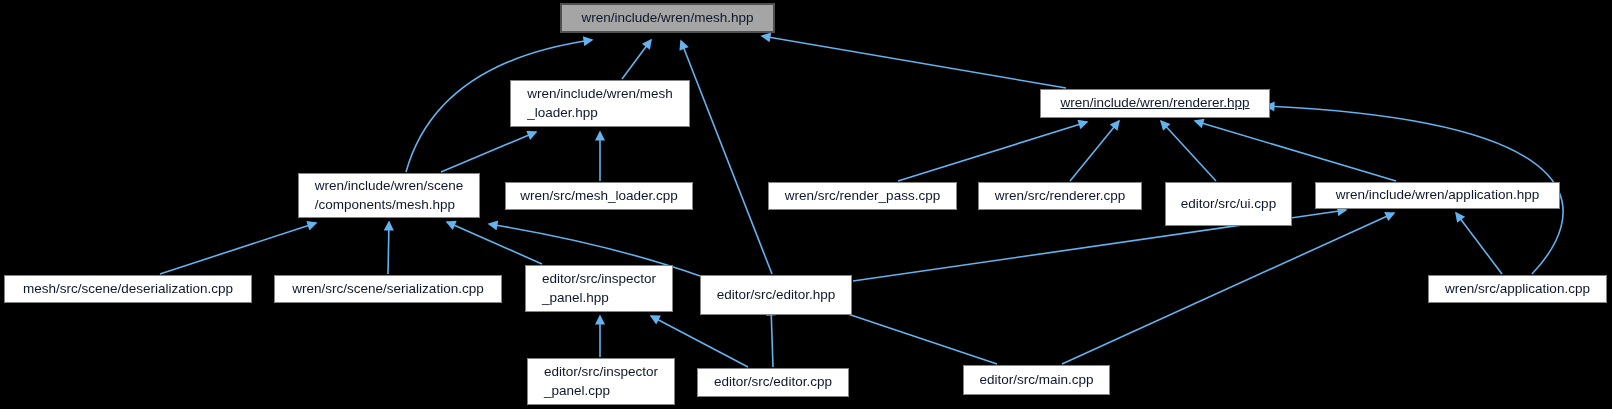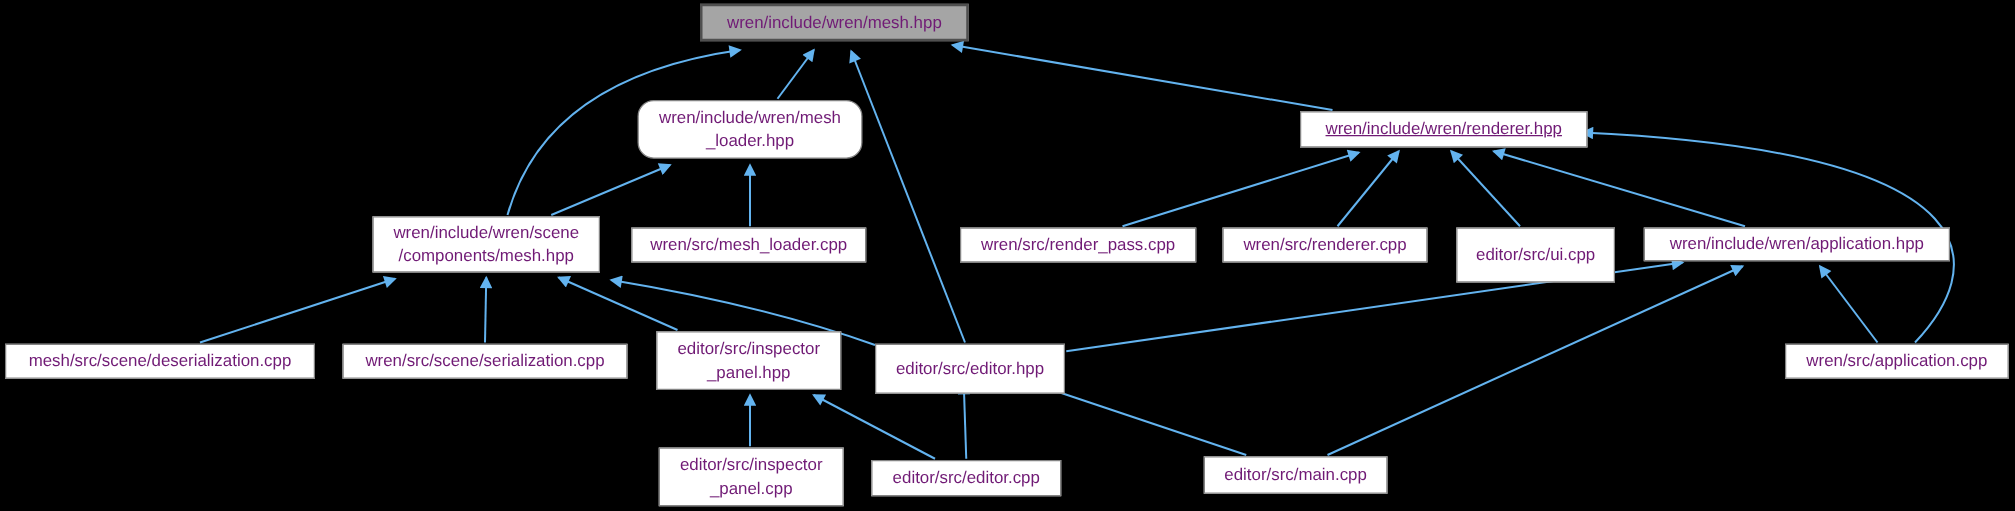--- a/index.html
+++ b/index.html
@@ -9,25 +9,25 @@
     background:#000000;
     font-family:"Liberation Sans","DejaVu Sans",sans-serif;
     overflow:hidden;
   }
   #edges{position:absolute;left:0;top:0;pointer-events:none;}
   .node{
     position:absolute;
     box-sizing:border-box;
     background:#ffffff;
     border:1.5px solid #848484;
-    color:#701a75;
+    color:#0f172a;
     font-size:13.5px;
     line-height:1.35;
     display:flex;align-items:center;justify-content:center;
-    text-align:center;
+    text-align:left;
     white-space:pre-line;
     cursor:pointer;
   }
   .node.root{
     background:#a5a5a5;
     border:2px solid #4f4f4f;
     cursor:default;
   }
 </style>
 </head>
@@ -62,21 +62,21 @@
       <line x1="1502" y1="274" x2="1456" y2="213" marker-end="url(#ah)"></line>
       <line x1="600" y1="357" x2="600" y2="316" marker-end="url(#ah)"></line>
       <line x1="748" y1="367" x2="651" y2="316" marker-end="url(#ah)"></line>
       <line x1="773" y1="367" x2="771" y2="307" marker-end="url(#ah)"></line>
       <line x1="997" y1="364" x2="824" y2="306" marker-end="url(#ah)"></line>
     </g>
   </svg>
 
   <div class="node root" style="left:560px;top:3px;width:215px;height:30px;">wren/include/wren/mesh.hpp</div>
 
-  <div class="node" style="left:510px;top:80px;width:180px;height:47px;border-radius:13px;">wren/include/wren/mesh
+  <div class="node" style="left:510px;top:80px;width:180px;height:47px;">wren/include/wren/mesh
 _loader.hpp</div>
 
   <div class="node" style="left:1040px;top:89px;width:230px;height:29px;text-decoration:underline;">wren/include/wren/renderer.hpp</div>
 
   <div class="node" style="left:298px;top:173px;width:182px;height:45px;">wren/include/wren/scene
 /components/mesh.hpp</div>
 
   <div class="node" style="left:505px;top:182px;width:188px;height:28px;">wren/src/mesh_loader.cpp</div>
 
   <div class="node" style="left:768px;top:182px;width:189px;height:28px;">wren/src/render_pass.cpp</div>

